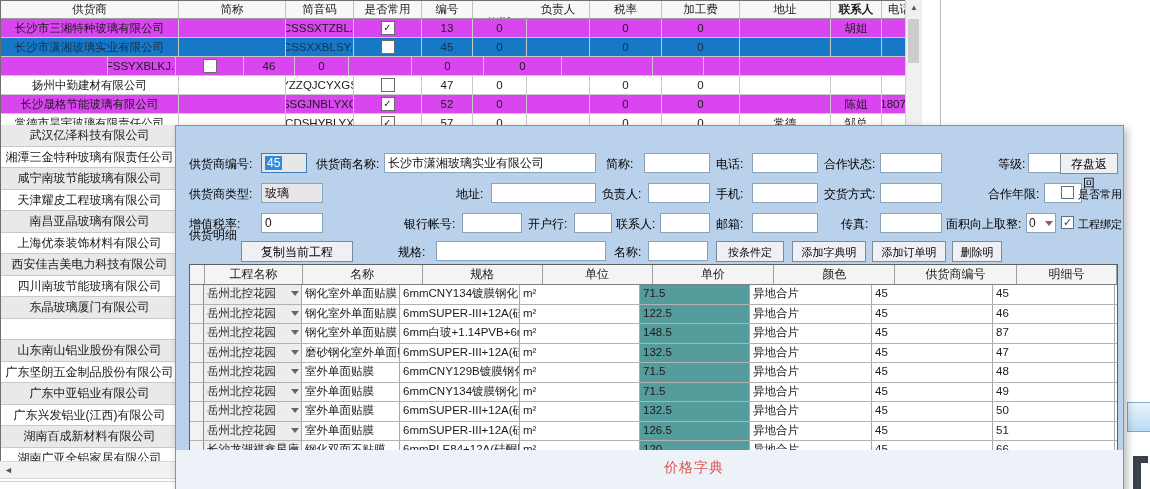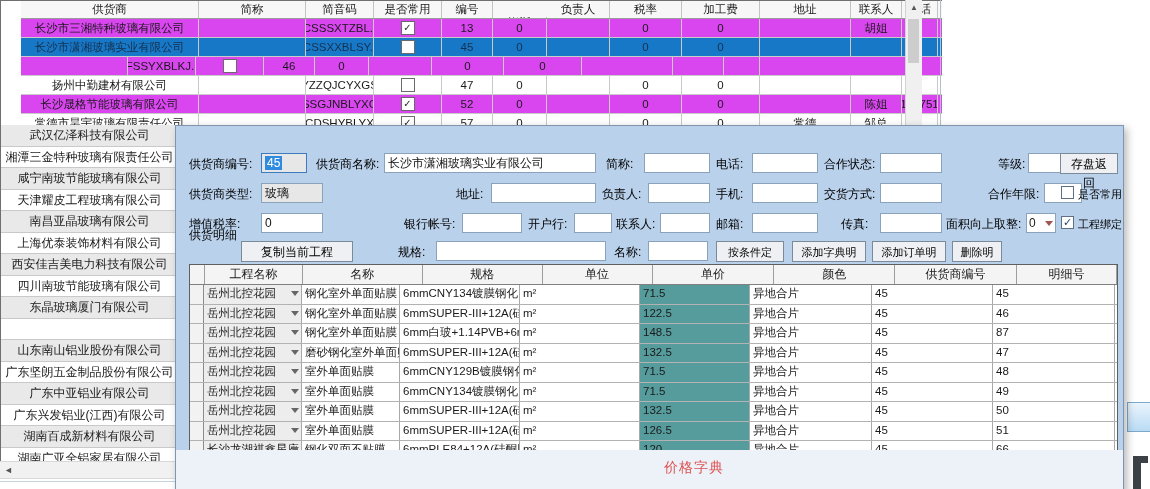--- a/index.html
+++ b/index.html
@@ -1,19 +1,19 @@
 <!DOCTYPE html>
 <html><head>
 <meta charset="utf-8">
 <style>
   html,body{margin:0;padding:0;}
   #screen{position:relative;width:1150px;height:489px;background:#ffffff;overflow:hidden;
           font-family:"Liberation Sans","DejaVu Sans",sans-serif;font-size:12px;color:#1a1a1a;}
   
-  #bg-table{position:absolute;left:0;top:0;width:921px;border-left:1px solid #6f6f6f;border-top:1px solid #6f6f6f;padding-left:20px;}
+  #bg-table{position:absolute;left:0;top:0;width:921px;border-left:1px solid #6f6f6f;border-top:1px solid #6f6f6f;}
   .bthead{display:flex;height:17px;background:#f7f7f7;border-bottom:1px solid #9a9a9a;}
   .bth{border-right:1px solid #c3c3c3;display:flex;align-items:center;justify-content:center;
        font-size:11.5px;overflow:hidden;white-space:nowrap;}
   .btr{display:flex;height:18px;border-bottom:1px solid #c9c9c9;background:#fff;}
   .btr.alt{background:#d946ef;}
   .btr.sel{background:#1878c8;color:#15314e;}
   .btd{border-right:1px solid #c9c9c9;display:flex;align-items:center;justify-content:center;
        font-size:11.5px;overflow:hidden;white-space:nowrap;}
   .gridcb{width:12px;height:12px;background:#fff;border:1px solid #6a6a6a;font-size:10px;line-height:11px;
           text-align:center;color:#2b2b2b;}
@@ -90,21 +90,21 @@
         <div class="bth" style="width: 177px;">供货商</div>
         <div class="bth" style="width: 106px;">简称</div>
         <div class="bth" style="width: 67px;">简音码</div>
         <div class="bth" style="width: 67px;">是否常用</div>
         <div class="bth" style="width: 50px;">编号</div>
         <div class="bth" style="width: 53px; margin-top: 16px;">类型</div>
         <div class="bth" style="width: 62px;">负责人</div>
         <div class="bth" style="width: 71px;">税率</div>
         <div class="bth" style="width: 77px;">加工费</div>
         <div class="bth" style="width: 90px;">地址</div>
-        <div class="bth" style="width: 50px;">联系人</div>
+        <div class="bth" style="width: 50px; font-weight: bold;">联系人</div>
         <div class="bth" style="width: 35px;">电话</div>
       </div>
     <div id="bg-tbody">
         <div class="btr alt">
           <div class="btd" style="width: 177px;">长沙市三湘特种玻璃有限公司</div>
           <div class="btd" style="width: 106px;"></div>
           <div class="btd" style="width: 67px;">CSSSXTZBL..</div>
           <div class="btd" style="width: 67px;">
             <span class="gridcb">✓</span>
           </div>

